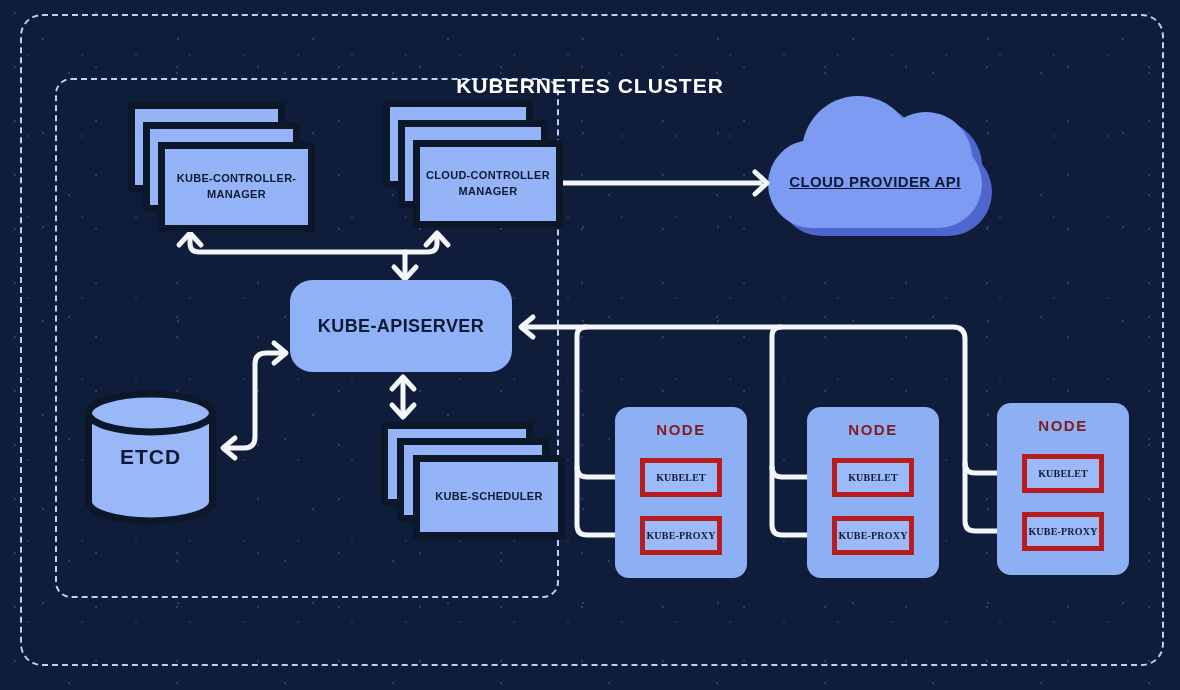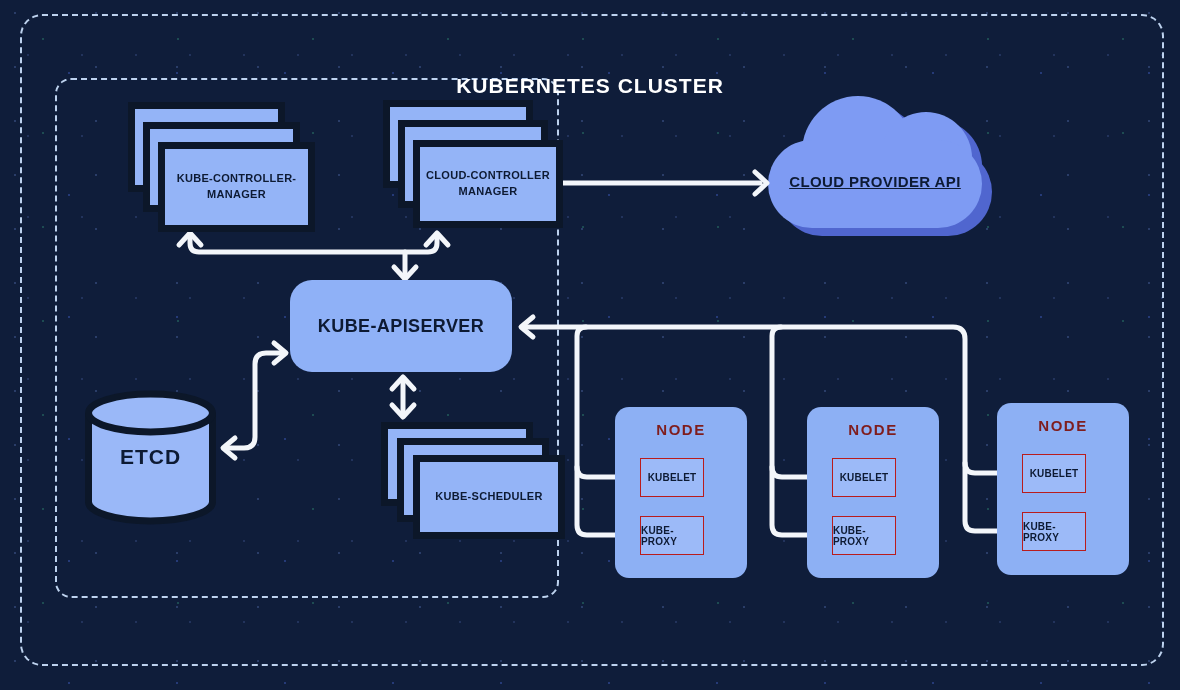--- a/index.html
+++ b/index.html
@@ -34,24 +34,24 @@
     color:#0d1a33;font-weight:700;font-size:18px;letter-spacing:.4px;
   }
   .node{
     position:absolute;width:132px;background:#8db0f4;border-radius:14px;
   }
   .node-title{
     margin-top:14px;text-align:center;color:#7f1d1d;font-weight:700;
     font-size:15px;letter-spacing:1.5px;
   }
   .inner-box{
-    position:absolute;left:25px;width:64px;height:39px;background:#9cbaf8;
-    border:1px solid #b91c1c;box-sizing:border-box;
+    position:absolute;left:25px;width:82px;height:39px;background:#9cbaf8;
+    border:5px solid #b91c1c;box-sizing:border-box;
     display:flex;align-items:center;justify-content:center;
-    color:#0d1a33;font-weight:700;font-size:10px;letter-spacing:.2px;
+    color:#0d1a33;font-weight:700;font-size:10px;letter-spacing:.2px;font-family:Liberation Serif, serif;
   }
   .pill{
     position:absolute;left:225px;top:580px;width:158px;height:36px;border-radius:18px;
     background:#a9c4fa;display:flex;align-items:center;justify-content:center;
     color:#0d1a33;font-weight:700;font-size:12px;letter-spacing:.5px;
   }
   .float-label{
     position:absolute;text-align:center;color:#0d1a33;font-weight:700;letter-spacing:.3px;
   }
   svg.overlay{position:absolute;left:0;top:0;}

